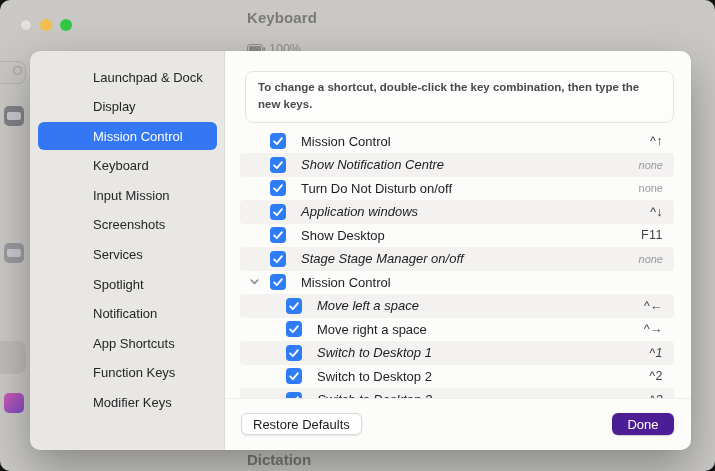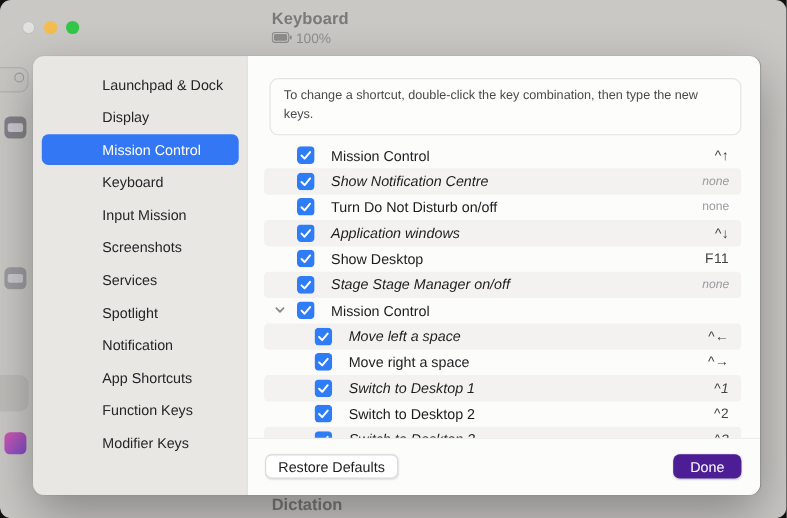--- a/index.html
+++ b/index.html
@@ -6,21 +6,21 @@
   *{box-sizing:border-box;font-family:"Liberation Sans","DejaVu Sans",sans-serif;}
   .window{position:relative;width:715px;height:471px;background:#C9C8C5;border-radius:10px;overflow:hidden;}
 
   
   .tl{position:absolute;top:19px;width:12px;height:12px;border-radius:50%;}
   .tl-close{left:20px;background:#E2E1DF;border:1px solid #C3C2C0;}
   .tl-min{left:40px;background:#F5BD4F;}
   .tl-zoom{left:60px;background:#33C748;}
   .bg-header{position:absolute;left:247px;top:9px;}
   .bg-title{font-size:15px;font-weight:bold;color:#7A7977;letter-spacing:.1px;}
-  .bg-batt{display:flex;align-items:center;gap:3px;margin-top:0;}
+  .bg-batt{display:flex;align-items:center;gap:3px;margin-top:14px;}
   .bg-batt-label{font-size:12.5px;color:#8E8D8B;}
   .bg-dictation{position:absolute;left:247px;top:451px;font-size:15px;font-weight:bold;color:#7A7977;}
   .bg-search{position:absolute;left:-12px;top:61px;width:38px;height:23px;border-radius:8px;background:#C7C6C3;border:1px solid #B3B2AF;}
   .bg-search-glass{position:absolute;left:13px;top:66px;width:9px;height:9px;border:1.6px solid #9C9B98;border-radius:50%;}
   .bg-sideicon{position:absolute;left:4px;width:20px;height:20px;border-radius:5px;}
   .bg-sideicon .inner{position:absolute;left:3px;top:6px;width:14px;height:8px;border-radius:2px;background:#C9C8CE;}
   .bg-icon1{top:106px;background:#828187;}
   .bg-icon2{top:243px;background:#9B9A9F;}
   .bg-rowsliver{position:absolute;left:-10px;top:341px;width:36px;height:33px;border-radius:8px;background:#BDBCB9;}
   .bg-iconpink{position:absolute;left:4px;top:393px;width:20px;height:20px;border-radius:5px;background:linear-gradient(140deg,#D157AE,#7D4FC9);}
@@ -30,21 +30,21 @@
          box-shadow:0 18px 45px rgba(0,0,0,.32),0 0 1px rgba(0,0,0,.25);}
   .sidebar{width:195px;flex-shrink:0;background:#E8E7E4;border-radius:10px 0 0 10px;padding:12px 7px 0 8px;border-right:1px solid rgba(0,0,0,.05);}
   .side-item{display:flex;align-items:center;height:28px;margin-bottom:1.6px;border-radius:6px;padding-left:6px;cursor:default;}
   .side-item .icon{width:18px;height:18px;display:inline-flex;flex-shrink:0;padding-left:40px;}
   .side-item .side-label{margin-left:9px;font-size:13px;color:#252527;white-space:nowrap;}
   .side-item.selected{background:#3377F5;}
   .side-item.selected .side-label{color:#fff;}
 
   .content{flex:1;background:#FCFCFB;border-radius:0 10px 10px 0;display:flex;flex-direction:column;overflow:hidden;}
   .hint-box{margin:20px 17px 0 20px;background:#FDFDFC;border:1px solid #E5E3E0;border-radius:8px;
-            padding:7px 12px 8px;font-size:11.5px;line-height:1.5;color:#4A4A4C;}
+            padding:7px 12px 8px;font-size:11.5px;line-height:1.5;color:#4A4A4C;font-weight:bold;}
   .shortcut-list{margin:7px 17px 0 15px;height:272px;overflow:hidden;}
   .row{height:23.5px;display:flex;align-items:center;border-radius:4px;padding-right:11px;position:relative;}
   .row.alt{background:#F3F2F0;font-style:italic;}
   .row .chevron{position:absolute;left:9px;top:50%;transform:translateY(-50%);display:inline-flex;}
   .row .checkbox{width:16px;height:16px;display:inline-flex;flex-shrink:0;margin-left:30px;}
   .row.indent1 .checkbox{margin-left:46px;}
   .row .row-label{margin-left:15px;font-size:13px;color:#1D1D1F;white-space:nowrap;}
   .row .row-shortcut{margin-left:auto;font-size:12.5px;color:#434345;letter-spacing:.5px;white-space:nowrap;}
   .row .row-shortcut.none-style{font-size:11px;color:#9A9A9E;letter-spacing:0;}
 

